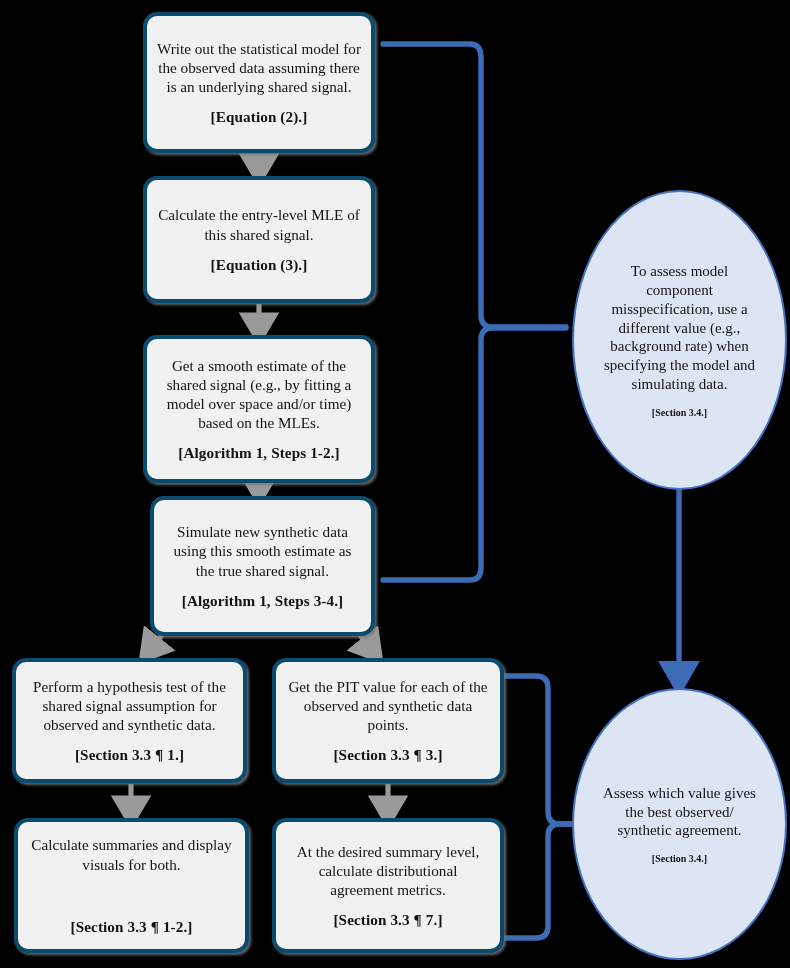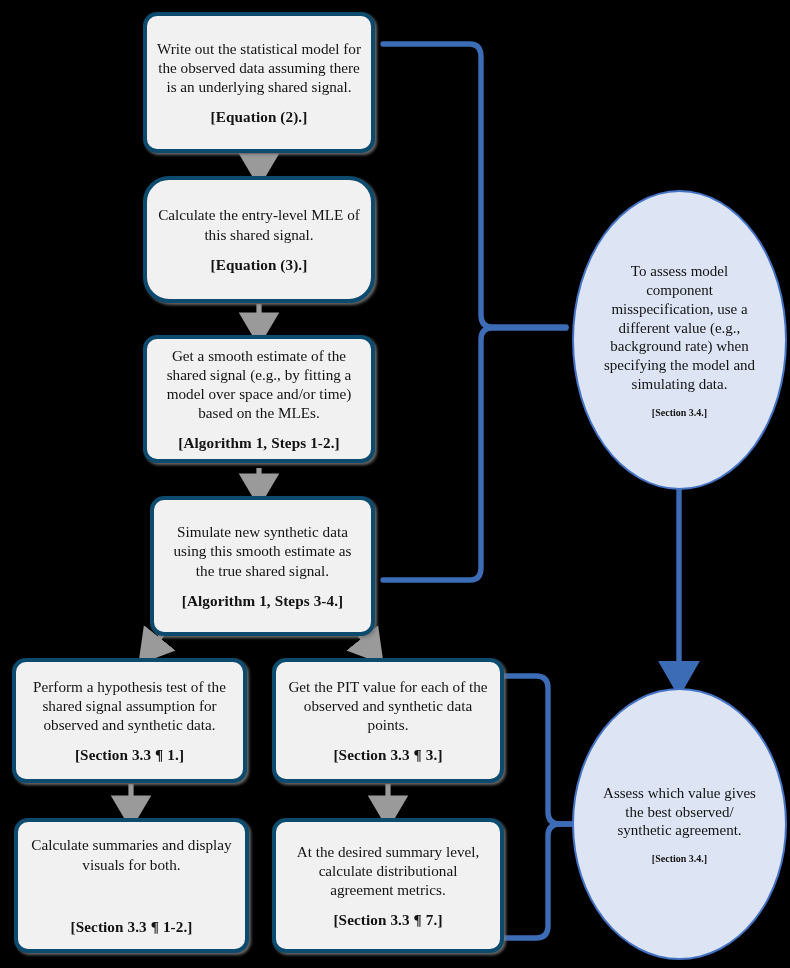--- a/index.html
+++ b/index.html
@@ -38,22 +38,22 @@
     background:#dde4f3;
     border:2px solid #4472c4;
     border-radius:50%;
     padding:0 24px;
   }
   .ellipse .body{font-size:15px;line-height:1.26;}
   .ellipse .ref{font-size:10px;font-weight:bold;margin-top:13px;}
 
   
   #n1{left:143px;top:12px;width:232px;height:141px;}
-  #n2{left:143px;top:176px;width:232px;height:127px;border-radius:26px;}
-  #n3{left:143px;top:335px;width:232px;height:128px;}
+  #n2{left:143px;top:176px;width:232px;height:127px;}
+  #n3{left:143px;top:335px;width:232px;height:148px;}
   #n4{left:150px;top:496px;width:225px;height:140px;}
   #n5{left:12px;top:658px;width:235px;height:125px;}
   #n6{left:272px;top:658px;width:232px;height:125px;}
   #n7{left:14px;top:818px;width:235px;height:135px;gap:32px;}
   #n8{left:272px;top:818px;width:232px;height:135px;}
   #e1{left:572px;top:190px;width:215px;height:300px;}
   #e2{left:572px;top:688px;width:215px;height:272px;}
 </style>
 </head>
 <body>

